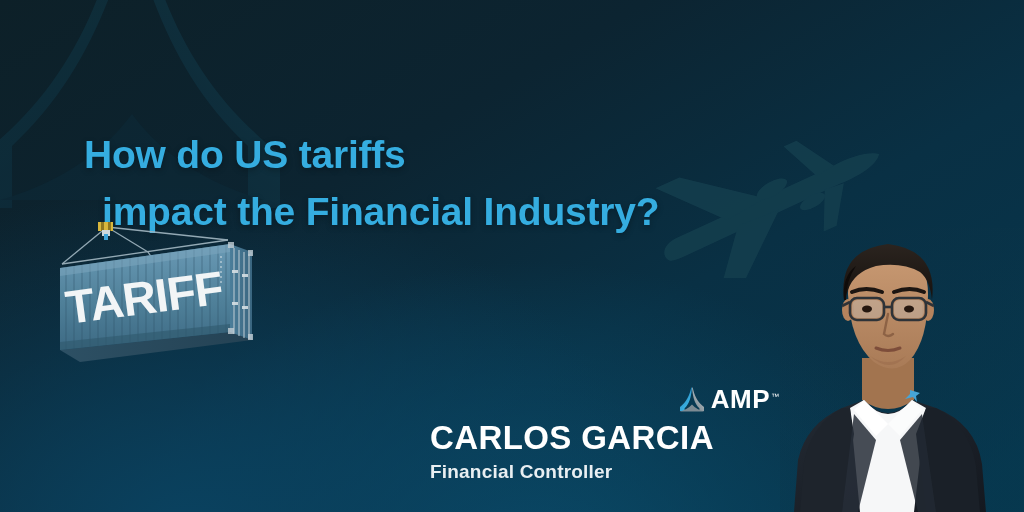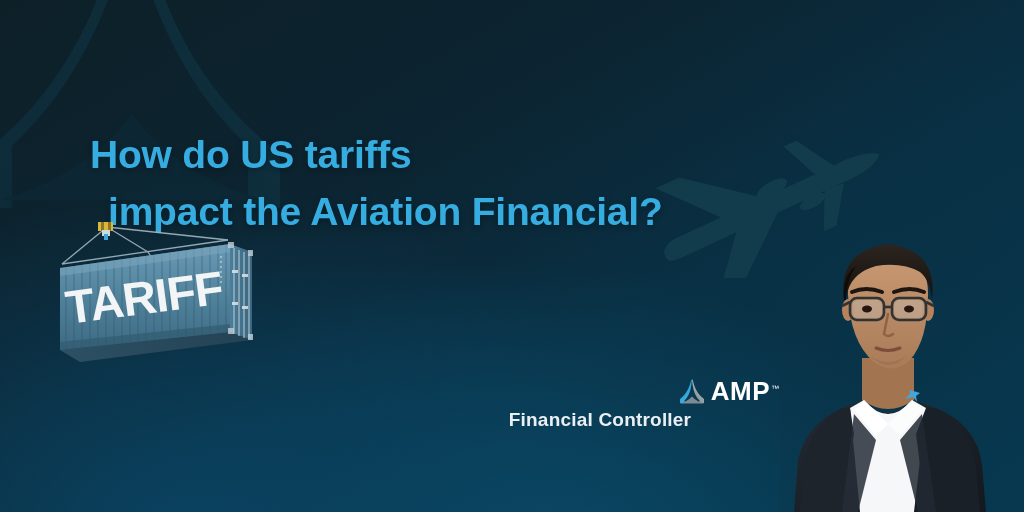--- a/index.html
+++ b/index.html
@@ -30,21 +30,21 @@
   .wm-plane {
     position:absolute;
     left:626px; top:118px;
     width:300px; height:160px;
     opacity:.85;
   }
 
   
   .headline {
     position:absolute;
-    left:90px; top:126px;
+    left:84px; top:126px;
     color:#35ade0;
     font-size:39px;
     font-weight:bold;
     line-height:57px;
     letter-spacing:-0.2px;
     white-space:nowrap;
     text-shadow:0 2px 6px rgba(0,0,0,.30);
   }
   .headline .l2 { display:block; padding-left:18px; }
 
@@ -54,23 +54,23 @@
   
   .person {
     position:absolute;
     right:0; bottom:0;
     width:244px; height:284px;
   }
 
   
   .brand {
     position:absolute;
-    left:430px; top:376px;
+    left:430px; top:384px;
     width:340px;
-    text-align:center;
+    text-align:left;
     z-index:4;
   }
   .brand-logo {
     display:flex; align-items:center; justify-content:flex-end;
     gap:5px; height:30px;
   }
   .brand-logo svg { display:block; }
   .brand-logo .amp-word {
     position:relative;
     color:#ffffff;
@@ -130,21 +130,21 @@
       <path d="M104 90 L 58 146 L 84 146 L 148 92 Z"></path>
       <path d="M196 76 L 178 36 L 192 36 L 216 74 Z"></path>
       <path d="M198 92 L 180 130 L 194 130 L 218 94 Z"></path>
       <ellipse cx="150" cy="70" rx="17" ry="7" transform="rotate(-6 150 70)"></ellipse>
       <ellipse cx="182" cy="98" rx="14" ry="6" transform="rotate(-6 182 98)"></ellipse>
     </g>
   </svg>
 
   <div class="headline">
     <span class="l1">How do US tariffs</span>
-    <span class="l2">impact the Aviation Financial?</span>
+    <span class="l2">impact the Financial Industry?</span>
   </div>
 
   <svg class="cargo" viewBox="0 0 246 146">
     <defs>
       <linearGradient id="sideG" x1="0" y1="0" x2="0" y2="1">
         <stop offset="0%" stop-color="#6a9ab5"></stop>
         <stop offset="55%" stop-color="#4f8099"></stop>
         <stop offset="100%" stop-color="#3d6a84"></stop>
       </linearGradient>
       <linearGradient id="endG" x1="0" y1="0" x2="1" y2="0">
@@ -328,16 +328,17 @@
           </linearGradient>
         </defs>
         <path d="M13.4 1 C 11.6 9.5, 8.4 15.8, 2 21 L 2 25 L 6.6 25 L 6.6 22.2 C 11 18, 13 12, 13.9 2.4 Z" fill="url(#lgB)"></path>
         <path d="M14.6 1 C 16.2 9.5, 19.4 15.8, 26 21 L 26 25 L 21.4 25 L 21.4 22.2 C 17 18, 15 12, 14.1 2.4 Z" fill="url(#lgG)"></path>
         <path d="M14 18.5 C 10.8 22, 6 24.4, 1.6 25.4 L 26.4 25.4 C 21.6 24.4, 17.2 22, 14 18.5 Z" fill="#7d8b93"></path>
       </svg>
       <span class="amp-word">
         <span>AMP</span><span class="tm">™</span>
       </span>
     </div>
+    <div class="person-name">CARLOS GARCIA</div>
     <div class="person-role">Financial Controller</div>
   </div>
 
 </div>
 
 </body></html>

